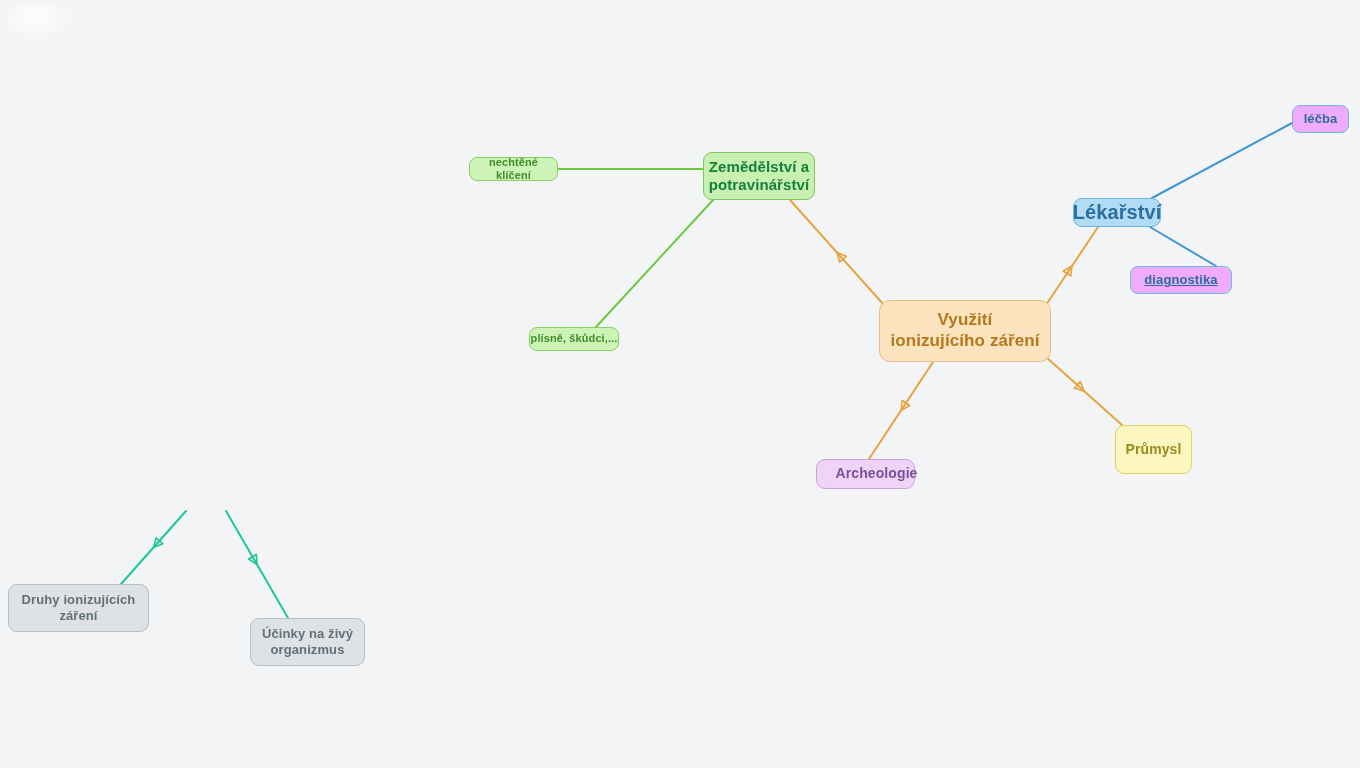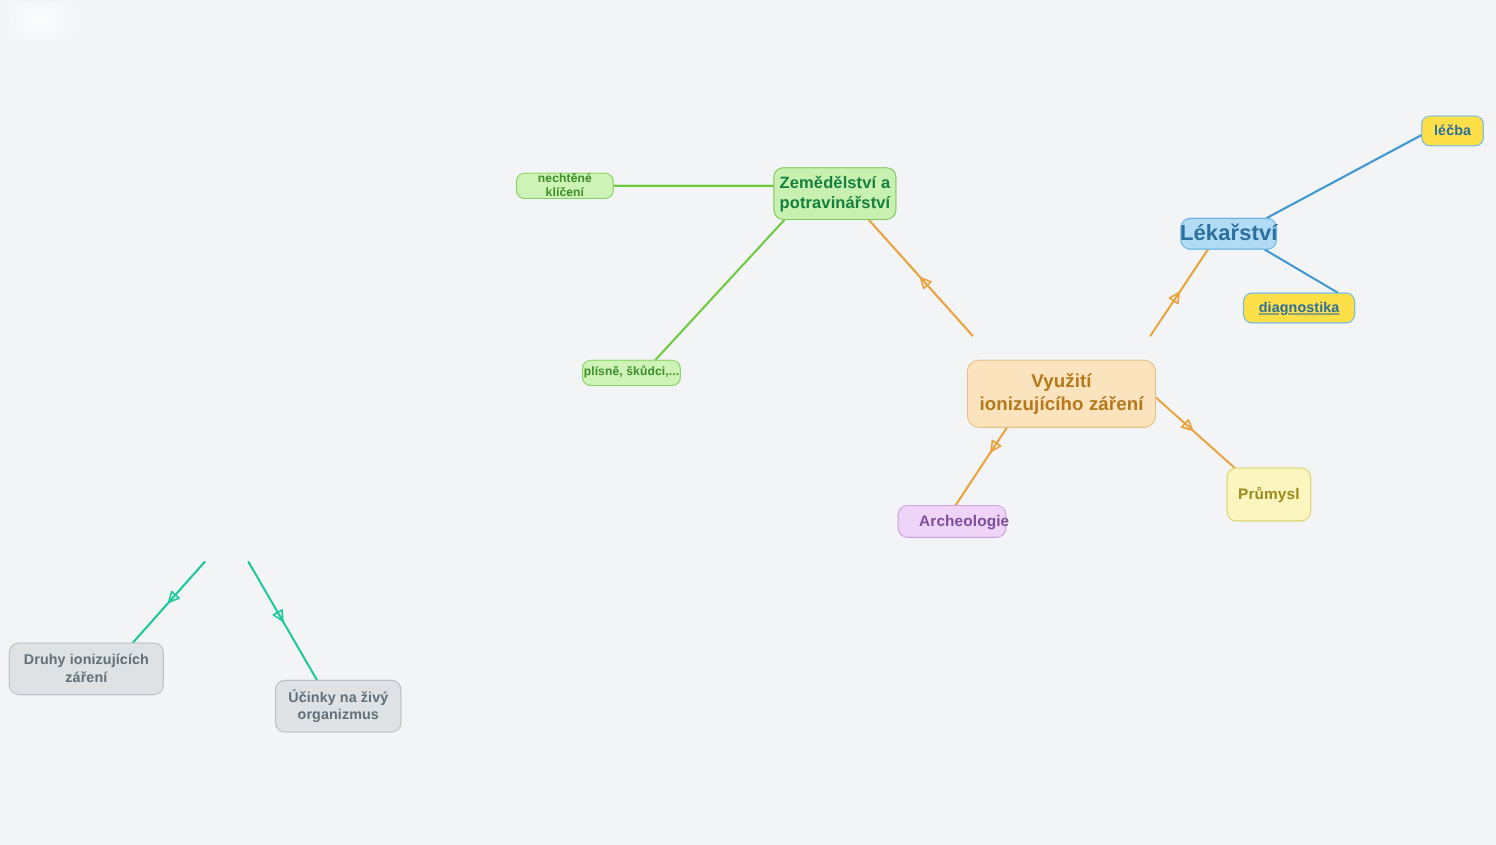--- a/index.html
+++ b/index.html
@@ -69,21 +69,21 @@
   }
 
   
   .n-blue-main {
     background: #b2dcf5;
     border-color: #6ab4e2;
     color: #2b6f9e;
     font-size: 20px;
   }
   .n-blue-leaf {
-    background: #fde047;
+    background: #f0abfc;
     border-color: #72b7e3;
     color: #2c6f9d;
     font-size: 13px;
     border-radius: 8px;
   }
 
   
   .n-yellow {
     background: #fbf6bf;
     border-color: #ddd367;
@@ -144,21 +144,21 @@
       <line x1="703" y1="169" x2="558" y2="169" stroke="#6ec93f" stroke-width="2" stroke-linecap="round"></line>
       <line x1="713" y1="200" x2="596" y2="327" stroke="#6ec93f" stroke-width="2" stroke-linecap="round"></line>
       <line x1="1152" y1="198" x2="1292" y2="123" stroke="#3f96d0" stroke-width="2" stroke-linecap="round"></line>
       <line x1="1150" y1="227" x2="1216" y2="266" stroke="#3f96d0" stroke-width="2" stroke-linecap="round"></line>
       <line x1="186" y1="511" x2="121" y2="584" stroke="#1ec79a" stroke-width="2" stroke-linecap="round"></line>
       <polygon points="0,0 -9,-4.5 -9,4.5" fill="none" stroke="#1ec79a" stroke-width="1.6" stroke-linejoin="round" transform="translate(153.5,547.5) rotate(131.68221883166515)"></polygon>
       <line x1="226" y1="511" x2="288" y2="618" stroke="#1ec79a" stroke-width="2" stroke-linecap="round"></line>
       <polygon points="0,0 -9,-4.5 -9,4.5" fill="none" stroke="#1ec79a" stroke-width="1.6" stroke-linejoin="round" transform="translate(257,564.5) rotate(59.91031376122333)"></polygon>
     </svg>
 
-  <div class="node n-root" style="left: 879px; top: 300px; width: 172px; height: 62px; margin-top: 27px;">Využití
+  <div class="node n-root" style="left: 879px; top: 300px; width: 172px; height: 62px;">Využití
 ionizujícího záření</div>
   <div class="node n-green-main" style="left: 703px; top: 152px; width: 112px; height: 48px;">Zemědělství a
 potravinářství</div>
   <div class="node n-green-leaf" style="left: 469px; top: 157px; width: 89px; height: 24px;">nechtěné klíčení</div>
   <div class="node n-green-leaf" style="left: 529px; top: 327px; width: 90px; height: 24px;">plísně, škůdci,...</div>
   <div class="node n-blue-main" style="left: 1073px; top: 198px; width: 88px; height: 29px;">Lékařství</div>
   <div class="node n-blue-leaf" style="left: 1292px; top: 105px; width: 57px; height: 28px;">léčba</div>
   <div class="node n-blue-leaf" style="left: 1130px; top: 266px; width: 102px; height: 28px; text-decoration: underline;">diagnostika</div>
   <div class="node n-yellow" style="left: 1115px; top: 425px; width: 77px; height: 49px;">Průmysl</div>
   <div class="node n-purple" style="left: 816px; top: 459px; width: 99px; height: 30px; padding-left: 22px;">Archeologie</div>

